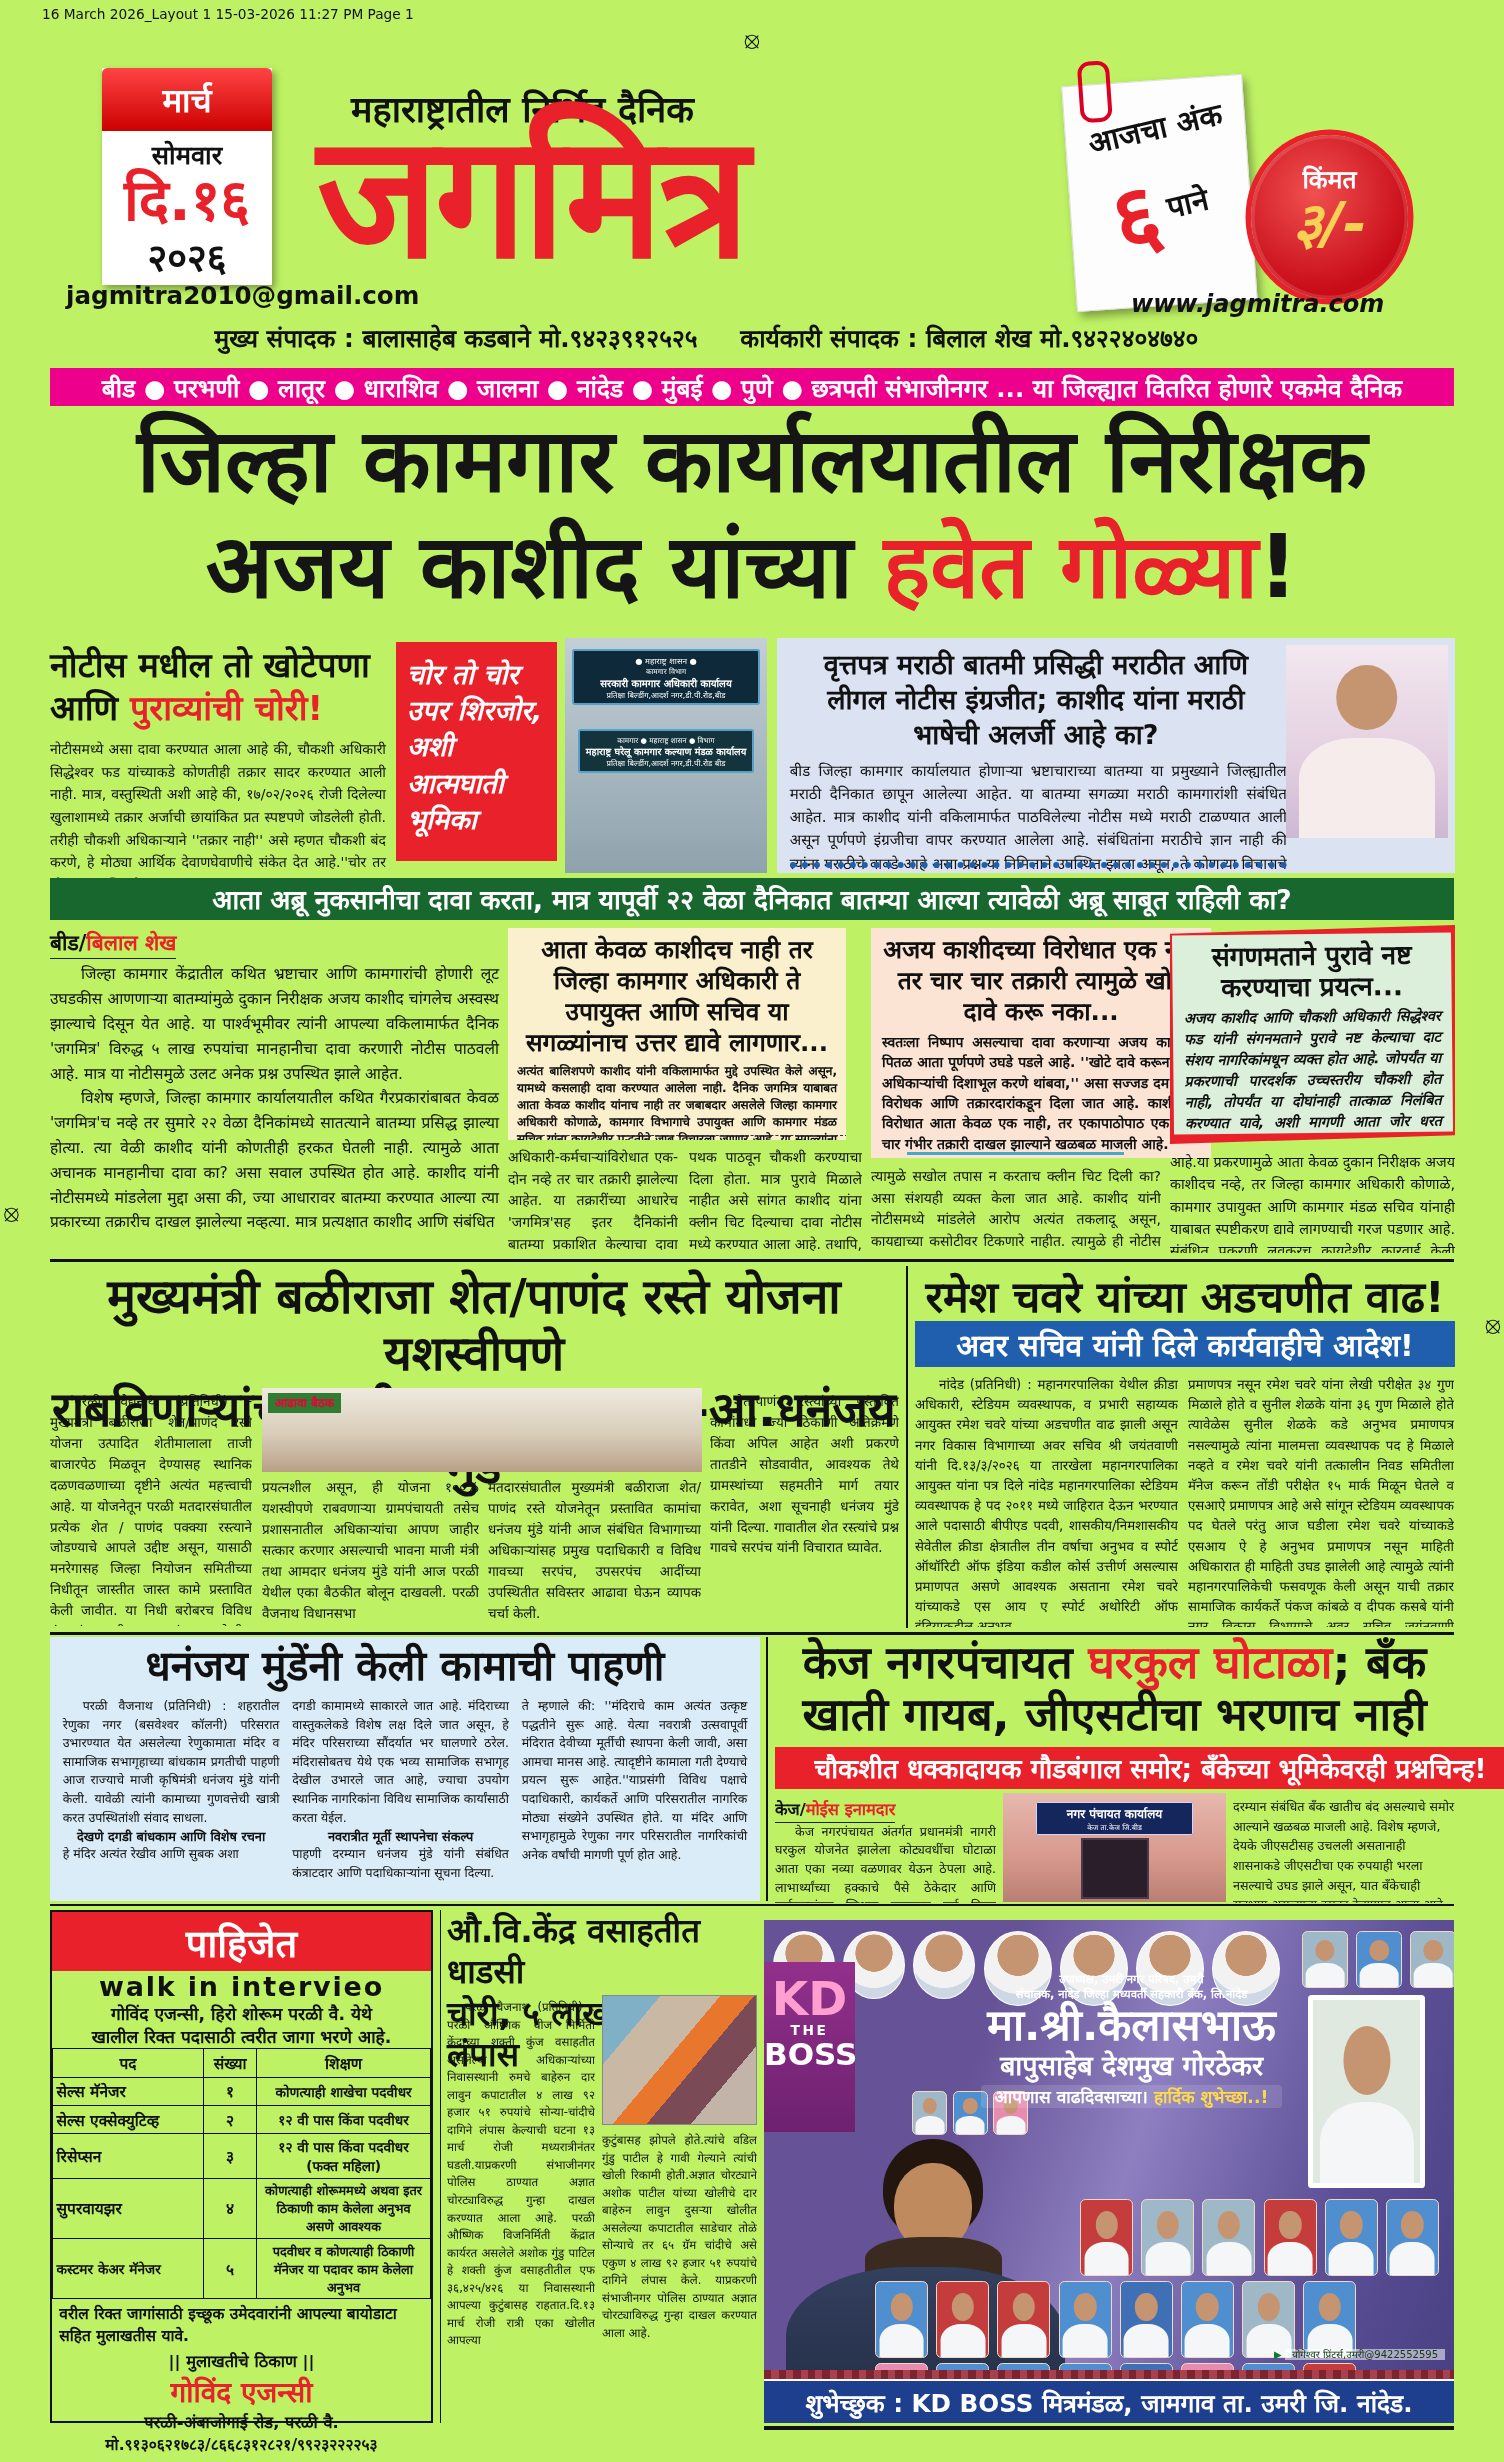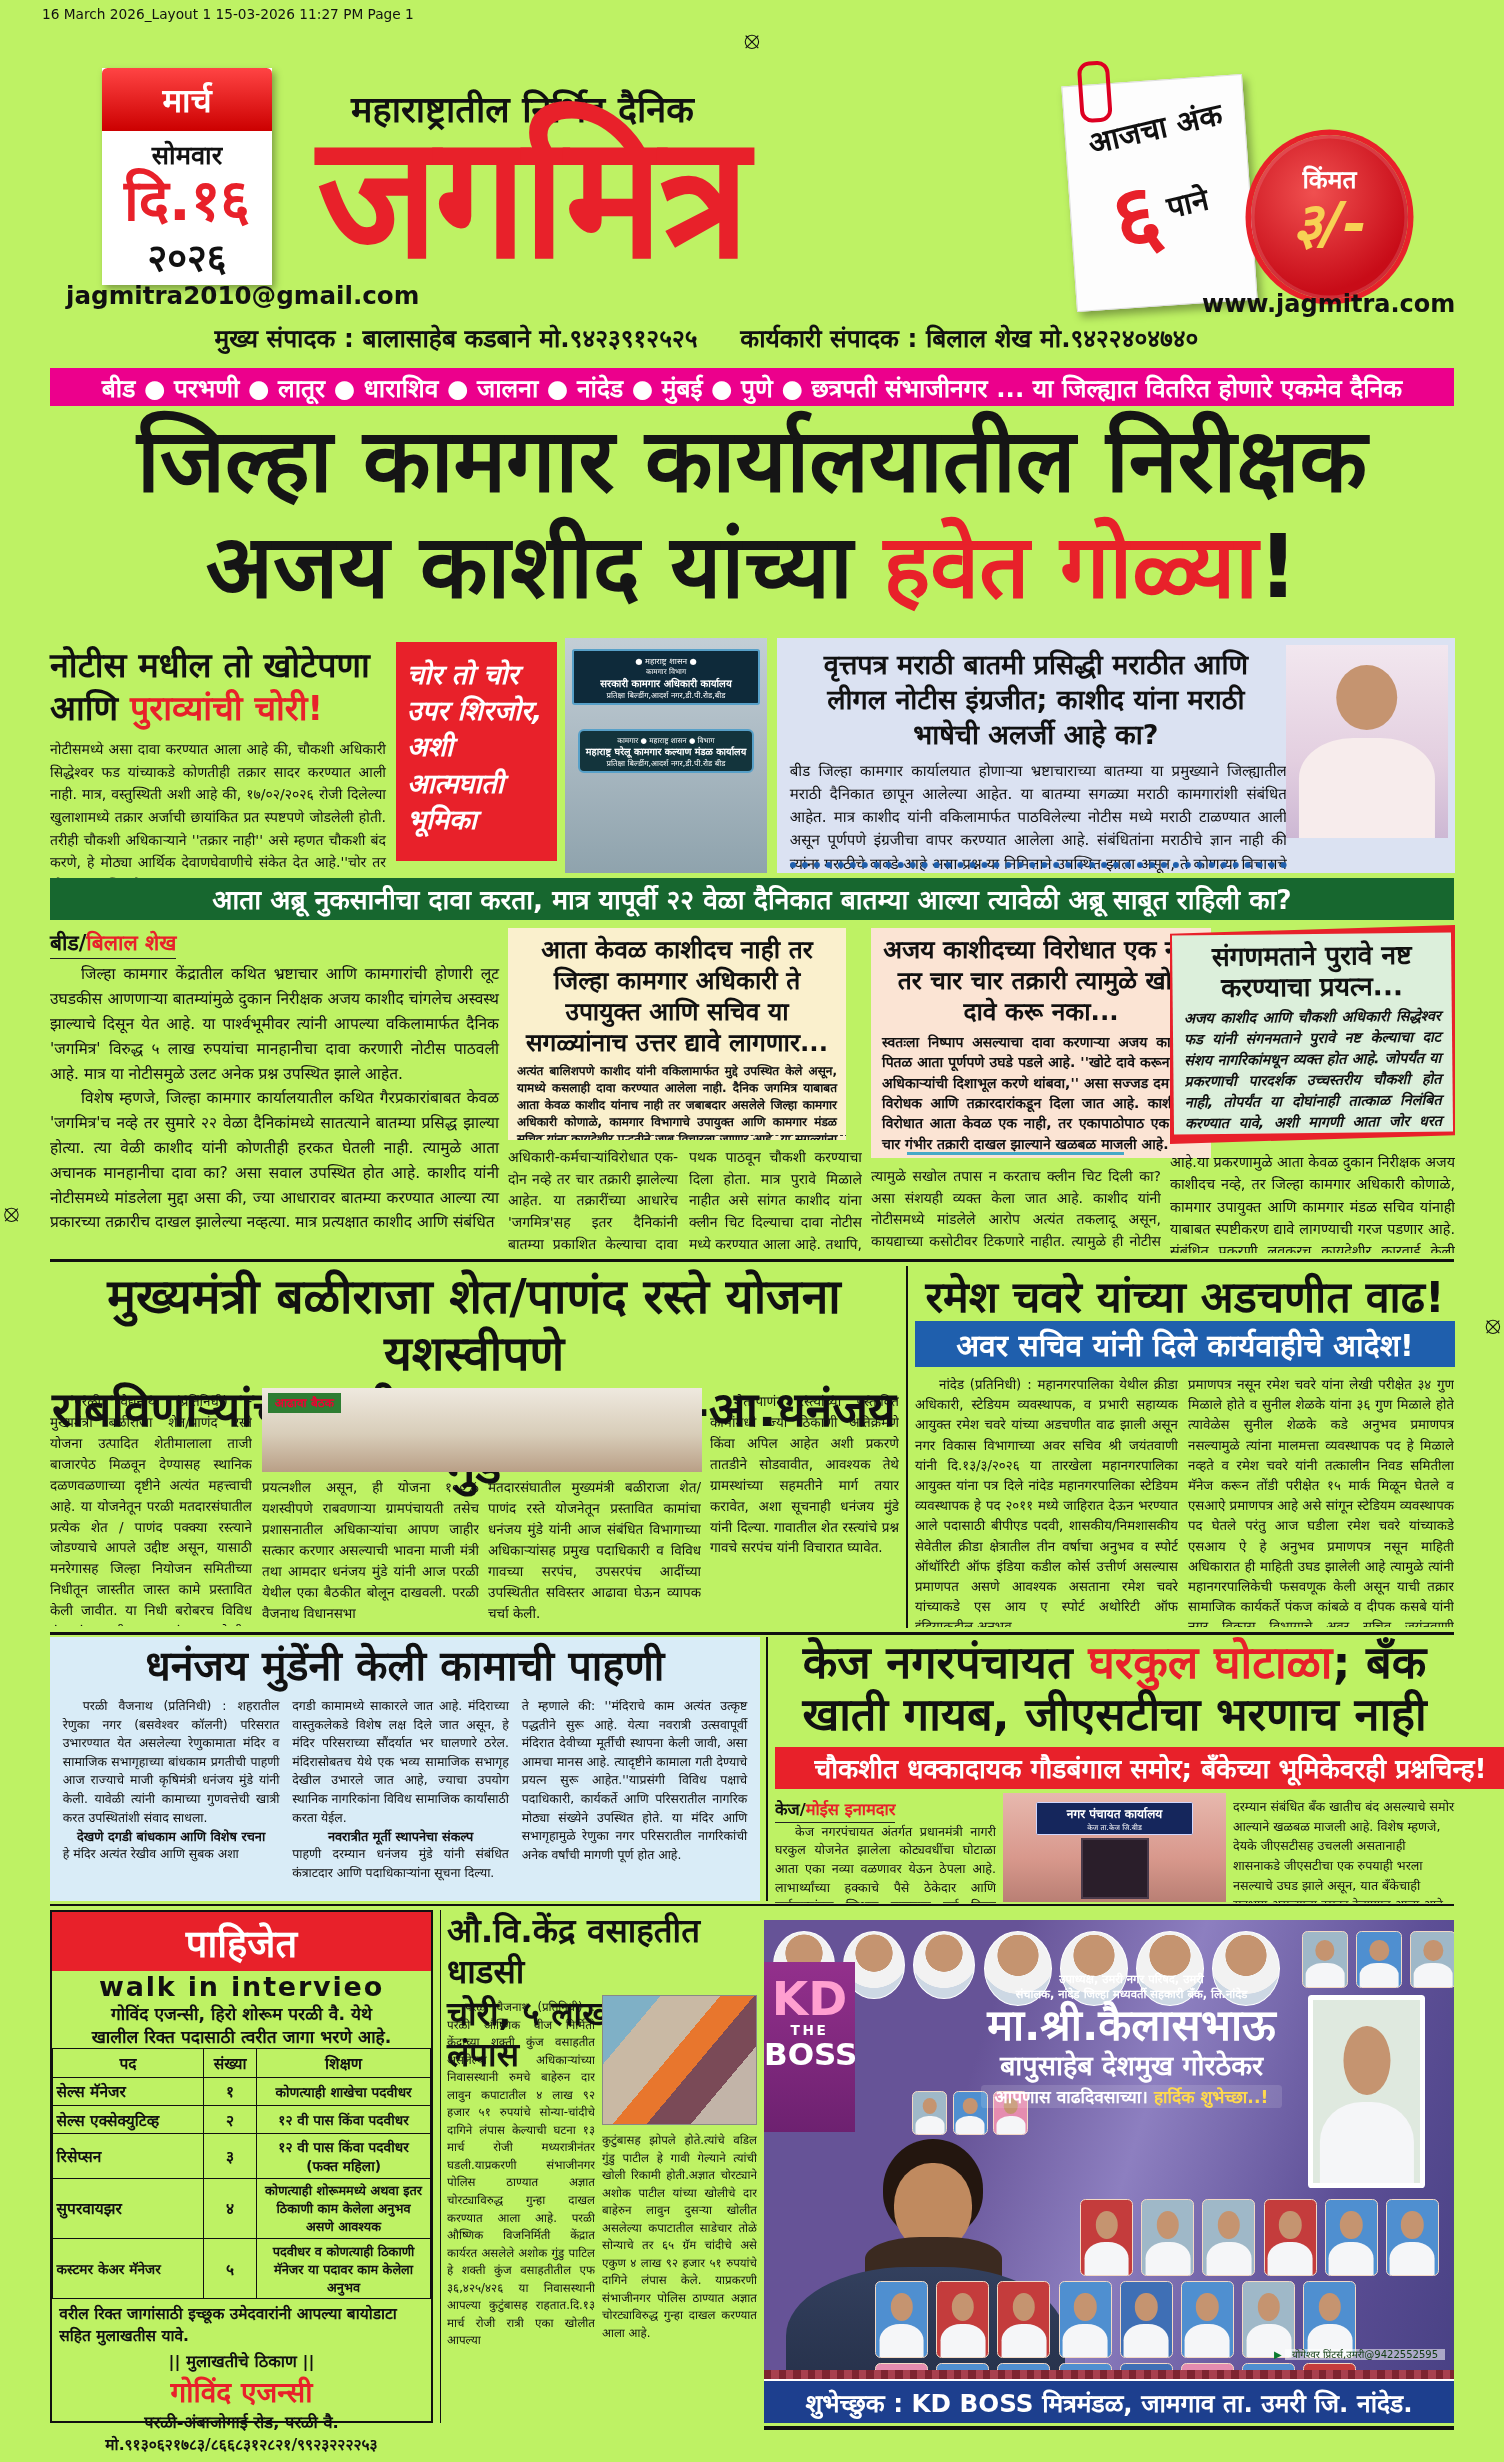--- a/index.html
+++ b/index.html
@@ -90,21 +90,21 @@
     <div style="display:flex;align-items:center;justify-content:center;transform:rotate(-9deg);">
       <span class="b red" style="font-size:88px;">६</span>
       <span class="b" style="font-size:30px;margin-left:9px;">पाने</span>
     </div>
   </div>
   <div class="abs seal" style="left:1251px;top:135px;width:157px;height:164px;">
     <div class="b" style="font-size:24.6px;margin-top:27px;">किंमत</div>
     <div class="b it" style="font-size:57px;color:#f7d154;line-height:1;">३/-</div>
   </div>
   <div class="abs b" style="left:66px;top:281px;font-size:24.6px;">jagmitra2010@gmail.com</div>
-  <div class="abs b" style="left:1202px;top:290px;font-size:24px;">www.jagmitra.com</div>
+  <div class="abs b" style="left:1131px;top:290px;font-size:24px;font-style:italic;">www.jagmitra.com</div>
   <div class="abs b ctr" style="left:182px;top:321px;width:1049px;font-size:24.6px;">
     <span>मुख्य संपादक : बालासाहेब कडबाने मो.९४२३९१२५२५</span>&nbsp;&nbsp;&nbsp;&nbsp;
     <span>कार्यकारी संपादक : बिलाल शेख मो.९४२२४०४७४०</span>
   </div>
 
   <div class="abs strip-magenta" style="left:50px;top:368px;width:1404px;height:38px;font-size:24.6px;">बीड ● परभणी ● लातूर ● धाराशिव ● जालना ● नांदेड ● मुंबई ● पुणे ● छत्रपती संभाजीनगर ... या जिल्ह्यात वितरित होणारे एकमेव दैनिक</div>
 
   <div class="abs lead-h" style="left:50px;top:412px;width:1404px;font-size:88px;">जिल्हा कामगार कार्यालयातील निरीक्षक</div>
   <div class="abs lead-h" style="left:50px;top:518px;width:1404px;font-size:88px;">
     <span>अजय काशीद यांच्या </span><span class="red">हवेत गोळ्या</span><span>!</span>
@@ -118,21 +118,21 @@
     <div class="arrow" style="width:210px;margin-top:12.8px;"></div>
   </div>
   <div class="abs box-red ovh" style="left:396px;top:642px;width:161px;height:219px;padding:14.6px 11px;font-size:27px;line-height:1.35;">चोर तो चोर उपर शिरजोर, अशी आत्मघाती भूमिका</div>
   <div class="abs photo-boards ovh" style="left:565px;top:638px;width:202px;height:235px;">
     <div class="board" style="margin:11px 7.3px 5.5px 7.3px;padding:3.6px 1.8px;">
       <div style="font-size:8.2px;">● महाराष्ट्र शासन ●</div>
       <div style="font-size:7.3px;">कामगार विभाग</div>
       <div class="b" style="font-size:10px;">सरकारी कामगार अधिकारी कार्यालय</div>
       <div style="font-size:7.8px;">प्रतिक्षा बिल्डींग,आदर्श नगर,डी.पी.रोड,बीड</div>
     </div>
-    <div class="board" style="margin:24px 12.8px 0 12.8px;padding:3.6px 1.8px;background:#13343c;border-radius:6px;">
+    <div class="board" style="margin:24px 12.8px 0 12.8px;padding:3.6px 1.8px;background:#13343c;">
       <div style="font-size:7.3px;">कामगार ● महाराष्ट्र शासन ● विभाग</div>
       <div class="b" style="font-size:9.6px;">महाराष्ट्र घरेलू कामगार कल्याण मंडळ कार्यालय</div>
       <div style="font-size:7.8px;">प्रतिक्षा बिल्डींग,आदर्श नगर,डी.पी.रोड बीड</div>
     </div>
   </div>
   <div class="abs box-lav ovh" style="left:777px;top:638px;width:678px;height:235px;padding:9px 12.8px;">
     <div class="abs photo-man sil" style="right:7.3px;top:7.3px;width:162px;height:193px;"></div>
     <div class="b ctr" style="font-size:27px;line-height:1.3;width:492px;">वृत्तपत्र मराठी बातमी प्रसिद्धी मराठीत आणि लीगल नोटीस इंग्रजीत; काशीद यांना मराठी भाषेची अलर्जी आहे का?</div>
     <div class="jus" style="font-size:15px;line-height:1.55;margin-top:7.3px;width:497px;">बीड जिल्हा कामगार कार्यालयात होणाऱ्या भ्रष्टाचाराच्या बातम्या या प्रमुख्याने जिल्ह्यातील मराठी दैनिकात छापून आलेल्या आहेत. या बातम्या सगळ्या मराठी कामगारांशी संबंधित आहेत. मात्र काशीद यांनी वकिलामार्फत पाठविलेल्या नोटीस मध्ये मराठी टाळण्यात आली असून पूर्णपणे इंग्रजीचा वापर करण्यात आलेला आहे. संबंधितांना मराठीचे ज्ञान नाही की त्यांना मराठीचे वावडे आहे असा प्रश्न या निमित्ताने उपस्थित झाला असून, ते कोणत्या विचाराचे आहेत हे सुद्धा यातून दिसत आहे.</div>
     <div class="abs dotline" style="left:12.8px;bottom:5.5px;width:497px;"></div>

